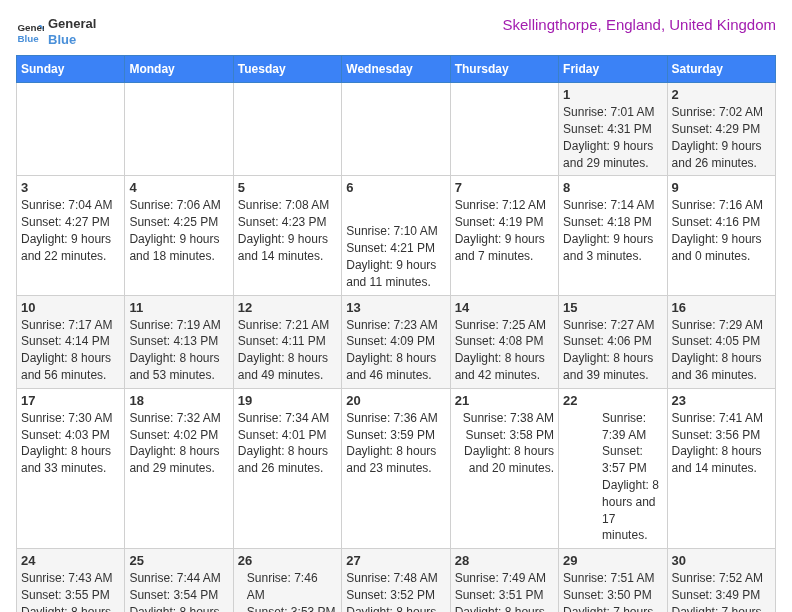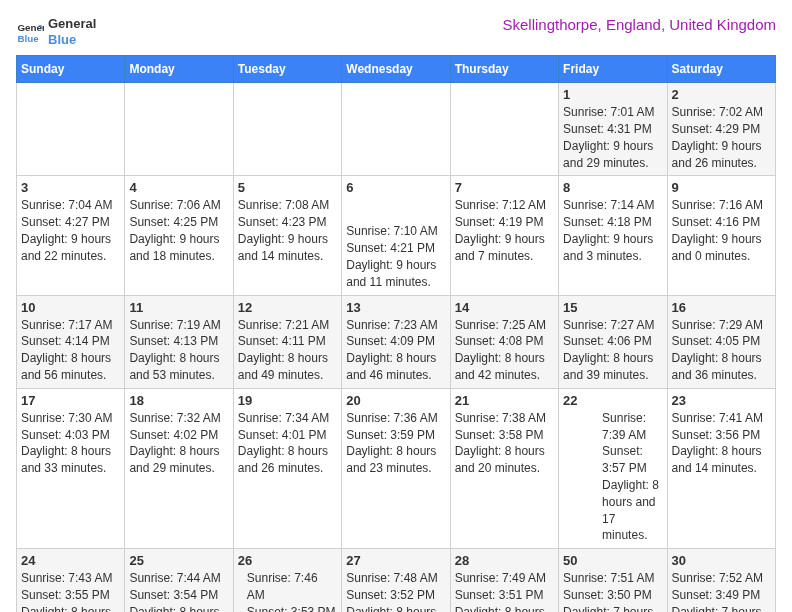--- a/index.html
+++ b/index.html
@@ -238,21 +238,21 @@
 Daylight: 8 hours and 26 minutes.</div>
         </td>
         <td>
           <span class="day-number">20</span>
           <div class="day-info" style="white-space: pre-line;">Sunrise: 7:36 AM
 Sunset: 3:59 PM
 Daylight: 8 hours and 23 minutes.</div>
         </td>
         <td>
           <span class="day-number">21</span>
-          <div class="day-info" style="white-space: pre-line;">Sunrise: 7:38 AM
+          <div class="day-info" style="white-space: pre-line; text-align: right;">Sunrise: 7:38 AM
 Sunset: 3:58 PM
 Daylight: 8 hours and 20 minutes.</div>
         </td>
         <td>
           <span class="day-number">22</span>
           <div class="day-info" style="white-space: pre-line; margin-left: 39px;">Sunrise: 7:39 AM
 Sunset: 3:57 PM
 Daylight: 8 hours and 17 minutes.</div>
         </td>
         <td>
@@ -287,21 +287,21 @@
 Sunset: 3:52 PM
 Daylight: 8 hours and 4 minutes.</div>
         </td>
         <td>
           <span class="day-number">28</span>
           <div class="day-info" style="white-space: pre-line;">Sunrise: 7:49 AM
 Sunset: 3:51 PM
 Daylight: 8 hours and 1 minute.</div>
         </td>
         <td>
-          <span class="day-number">50</span>
+          <span class="day-number">29</span>
           <div class="day-info" style="white-space: pre-line;">Sunrise: 7:51 AM
 Sunset: 3:50 PM
 Daylight: 7 hours and 59 minutes.</div>
         </td>
         <td>
           <span class="day-number">30</span>
           <div class="day-info" style="white-space: pre-line;">Sunrise: 7:52 AM
 Sunset: 3:49 PM
 Daylight: 7 hours and 56 minutes.</div>
         </td>

